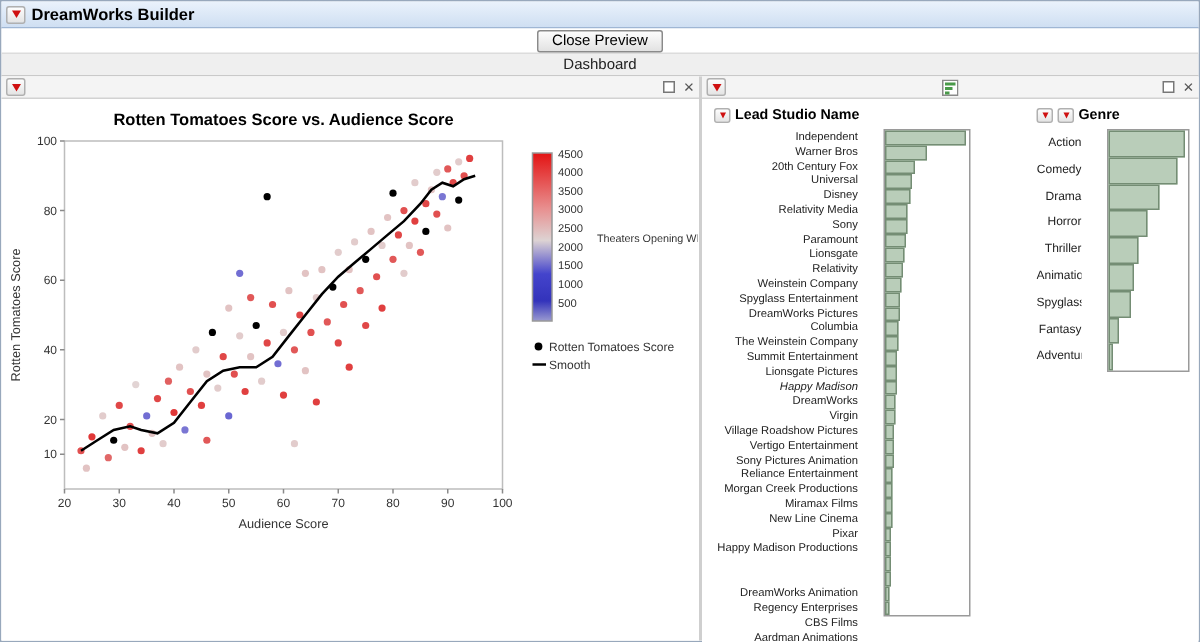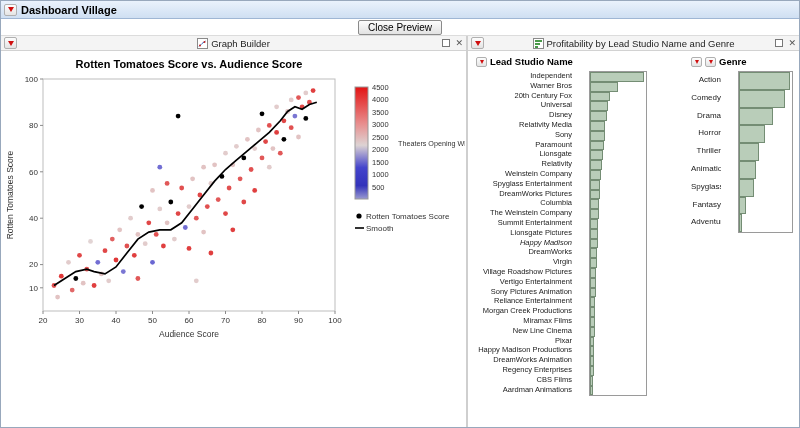--- a/index.html
+++ b/index.html
@@ -37,42 +37,36 @@
   .bar-row{display:flex}
   .bar{height:100%;border:1px solid #748d74}
 </style>
 </head>
 <body>
 
 <div class="app">
 
   <div class="titlebar">
     <span class="red-tri-btn"></span>
-    <span class="title">Dashboard Village</span>
+    <span class="title">DreamWorks Builder</span>
   </div>
 
   <div class="preview-row">
     <button class="btn">Close Preview</button>
   </div>
 
+  <div class="tab-row">
+    <span>Dashboard</span>
+  </div>
 
   <div class="main">
 
     <div class="panel left">
       <div class="panel-header">
         <span class="red-tri-btn"></span>
-        <span class="ph-title">
-          <svg width="11" height="11" viewBox="0 0 11 11">
-            <rect x="0.5" y="0.5" width="10" height="10" fill="#ffffff" stroke="#8a8a8a"></rect>
-            <polyline points="2,8.5 5,5.5 8.5,3" stroke="#3a6fbf" stroke-width="1" fill="none"></polyline>
-            <circle cx="3" cy="7.5" r="1" fill="#c22222"></circle>
-            <circle cx="7.5" cy="4" r="1" fill="#c22222"></circle>
-          </svg>
-          <span>Graph Builder</span>
-        </span>
         <span class="ph-controls">
           <span class="ph-box"></span>
           <span class="ph-x">✕</span>
         </span>
       </div>
       <div class="chart-area">
         <svg width="462" height="302">
             <text x="186" y="15" text-anchor="middle" font-size="11" font-weight="bold" fill="#000">Rotten Tomatoes Score vs. Audience Score</text>
             <rect x="40" y="26" width="292" height="232" fill="#fff" stroke="#bdbdbd"></rect>
             <line x1="40" y1="258" x2="40" y2="261" stroke="#8a8a8a"></line>
@@ -231,21 +225,20 @@
     <div class="panel right">
       <div class="panel-header">
         <span class="red-tri-btn"></span>
         <span class="ph-title">
           <svg width="11" height="11" viewBox="0 0 11 11">
             <rect x="0.5" y="0.5" width="10" height="10" fill="#ffffff" stroke="#8a8a8a"></rect>
             <rect x="2" y="2" width="7" height="2" fill="#4a9a4a"></rect>
             <rect x="2" y="5" width="5" height="2" fill="#4a9a4a"></rect>
             <rect x="2" y="8" width="3" height="2" fill="#4a9a4a"></rect>
           </svg>
-          <span>Profitability by Lead Studio Name and Genre</span>
         </span>
         <span class="ph-controls">
           <span class="ph-box"></span>
           <span class="ph-x">✕</span>
         </span>
       </div>
       <div class="right-content">
         <div class="col">
           <div class="col-header">
             <span class="red-tri-btn small"></span>
@@ -275,21 +268,21 @@
                 <div class="bar-label" style="height: 9.8px; line-height: 9.8px;">Virgin</div>
                 <div class="bar-label" style="height: 9.8px; line-height: 9.8px;">Village Roadshow Pictures</div>
                 <div class="bar-label" style="height: 9.8px; line-height: 9.8px;">Vertigo Entertainment</div>
                 <div class="bar-label" style="height: 9.8px; line-height: 9.8px;">Sony Pictures Animation</div>
                 <div class="bar-label" style="height: 9.8px; line-height: 9.8px;">Reliance Entertainment</div>
                 <div class="bar-label" style="height: 9.8px; line-height: 9.8px;">Morgan Creek Productions</div>
                 <div class="bar-label" style="height: 9.8px; line-height: 9.8px;">Miramax Films</div>
                 <div class="bar-label" style="height: 9.8px; line-height: 9.8px;">New Line Cinema</div>
                 <div class="bar-label" style="height: 9.8px; line-height: 9.8px;">Pixar</div>
                 <div class="bar-label" style="height: 9.8px; line-height: 9.8px;">Happy Madison Productions</div>
-                <div class="bar-label" style="height: 9.8px; line-height: 9.8px;">DreamWorks Animation</div>
+                <div class="bar-label" style="height: 9.8px; line-height: 9.8px; margin-top: 20px;">DreamWorks Animation</div>
                 <div class="bar-label" style="height: 9.8px; line-height: 9.8px;">Regency Enterprises</div>
                 <div class="bar-label" style="height: 9.8px; line-height: 9.8px;">CBS Films</div>
                 <div class="bar-label" style="height: 9.8px; line-height: 9.8px;">Aardman Animations</div>
               </div>
             <div class="bars-box" style="width:58px">
                 <div class="bar-row" style="height: 9.8px;">
                   <div class="bar" style="width: 54px; background: rgb(185, 205, 185); border-color: rgb(116, 141, 116);"></div>
                 </div>
                 <div class="bar-row" style="height: 9.8px;">
                   <div class="bar" style="width: 28px; background: rgb(185, 205, 185); border-color: rgb(116, 141, 116);"></div>

